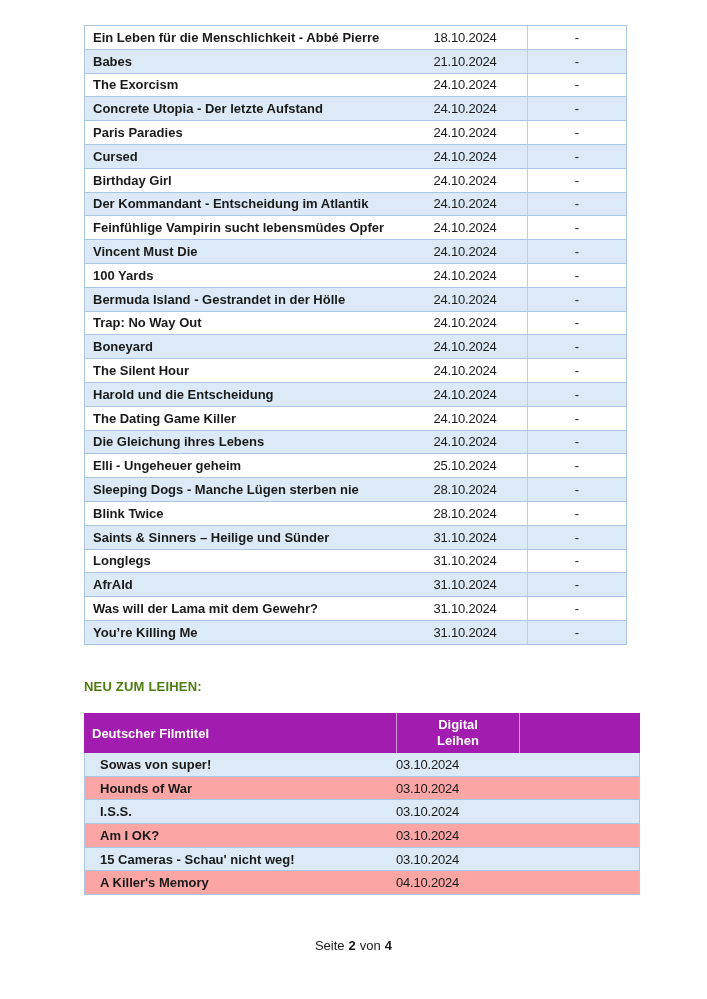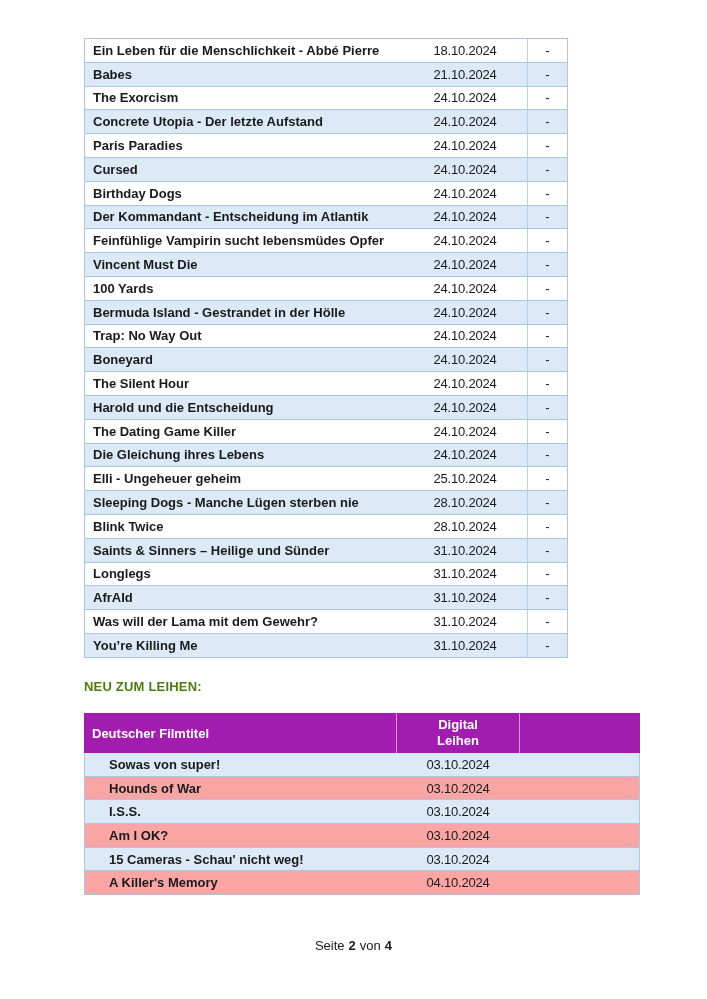--- a/index.html
+++ b/index.html
@@ -8,21 +8,21 @@
     background: #ffffff;
     font-family: "Liberation Sans", sans-serif;
     color: #1a1a1a;
     position: relative;
     overflow: hidden;
   }
   .page { position: absolute; inset: 0; }
 
   
   .t1 {
-    position: absolute; left: 84px; top: 38px; width: 484px;
+    position: absolute; left: 84px; top: 25px; width: 543px;
     border: 1px solid #a9c7e3; border-bottom: none;
     box-sizing: border-box;
   }
   .t1 .row {
     display: flex; align-items: center;
     height: 23.8px; box-sizing: border-box;
     border-bottom: 1px solid #a9c7e3;
     background: #ffffff;
   }
   .t1 div.row:nth-of-type(even) { background: #dce9f6; }
@@ -61,24 +61,24 @@
   .t2-header .h-empty { flex: 1 1 auto; }
   .t2-body { border-left: 1px solid #a9c7e3; border-right: 1px solid #a9c7e3; box-sizing: border-box; }
   .t2-body .row {
     display: flex; align-items: center;
     height: 23.7px; box-sizing: border-box;
     border-bottom: 1px solid #a9c7e3;
     background: #fca5a5;
   }
   .t2-body div.row:nth-of-type(odd) { background: #dce9f6; }
   .t2-body .c-title {
-    flex: 0 0 311px; padding-left: 24px; padding-right: 4px;
+    flex: 0 0 311px; padding-left: 15px; padding-right: 4px;
     font-weight: bold; white-space: nowrap; overflow: hidden;
   }
-  .t2-body .c-date { flex: 0 0 124px; text-align: center; letter-spacing: -0.2px; }
+  .t2-body .c-date { flex: 0 0 124px; letter-spacing: -0.2px; }
   .t2-body .c-empty { flex: 1 1 auto; }
 
   
   .footer {
     position: absolute; left: 0; top: 938px; width: 707px;
     text-align: center; font-size: 13px; color: #1a1a1a;
   }
   .footer span { margin: 16px 2px; }
   .footer .num { font-weight: bold; }
 </style>
@@ -119,21 +119,21 @@
         <div class="cell c-extra">-</div>
       </div>
 
       <div class="row">
         <div class="cell c-title">Cursed</div>
         <div class="cell c-date">24.10.2024</div>
         <div class="cell c-extra">-</div>
       </div>
 
       <div class="row">
-        <div class="cell c-title">Birthday Dogs</div>
+        <div class="cell c-title">Birthday Girl</div>
         <div class="cell c-date">24.10.2024</div>
         <div class="cell c-extra">-</div>
       </div>
 
       <div class="row">
         <div class="cell c-title">Der Kommandant - Entscheidung im Atlantik</div>
         <div class="cell c-date">24.10.2024</div>
         <div class="cell c-extra">-</div>
       </div>
 

